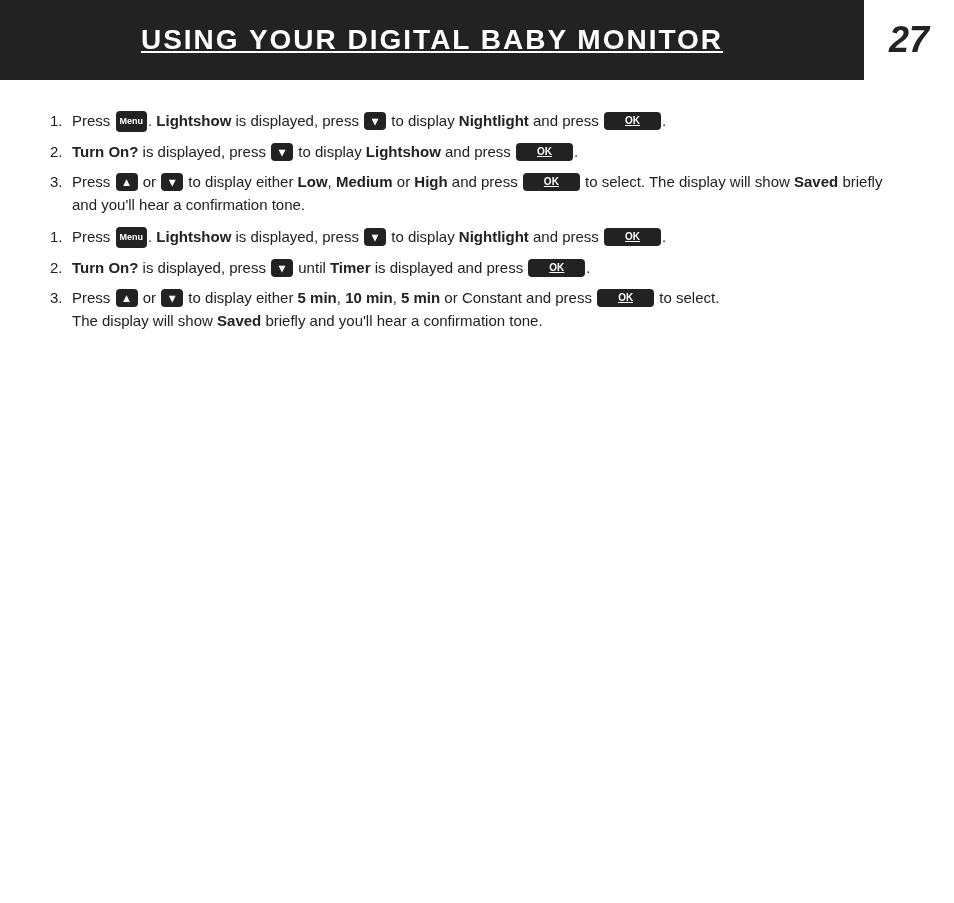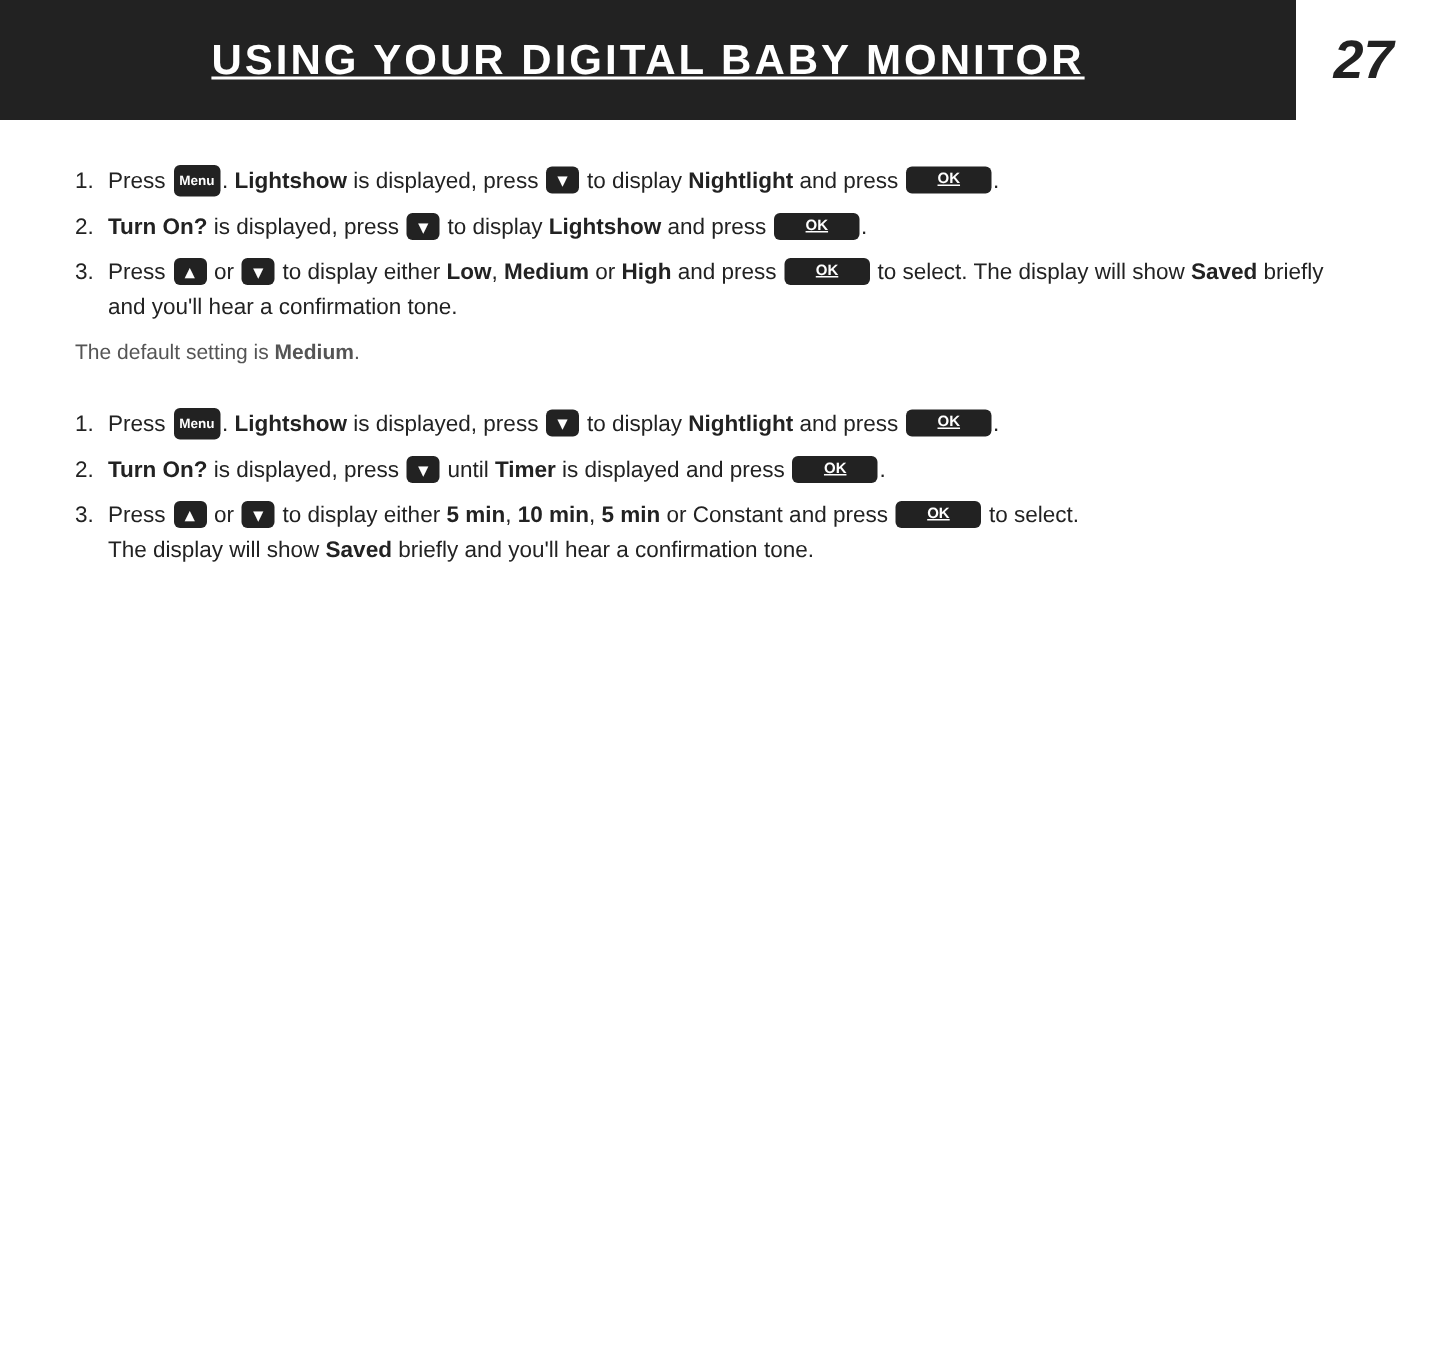--- a/index.html
+++ b/index.html
@@ -157,21 +157,20 @@
           <b>Turn On?</b> is displayed, press <span class="btn-icon arrow-down">▾</span> to display <b>Lightshow</b> and press <span class="btn-icon ok-btn">OK</span>.
         </span>
       </li>
       <li>
         <span class="step-num">3.</span>
         <span class="step-content">
           Press <span class="btn-icon arrow-up">▴</span> or <span class="btn-icon arrow-down">▾</span> to display either <b>Low</b>, <b>Medium</b> or <b>High</b> and press <span class="btn-icon ok-btn">OK</span> to select. The display will show <b>Saved</b> briefly and you'll hear a confirmation tone.
         </span>
       </li>
     </ol>
-    <div class="default-setting">The default setting is <b>Medium</b>.</div>
   </div>
 
   <div>
     <ol class="steps-list">
       <li>
         <span class="step-num">1.</span>
         <span class="step-content">
           Press <span class="btn-icon menu-btn">Menu</span>. <b>Lightshow</b> is displayed, press <span class="btn-icon arrow-down">▾</span> to display <b>Nightlight</b> and press <span class="btn-icon ok-btn">OK</span>.
         </span>
       </li>

